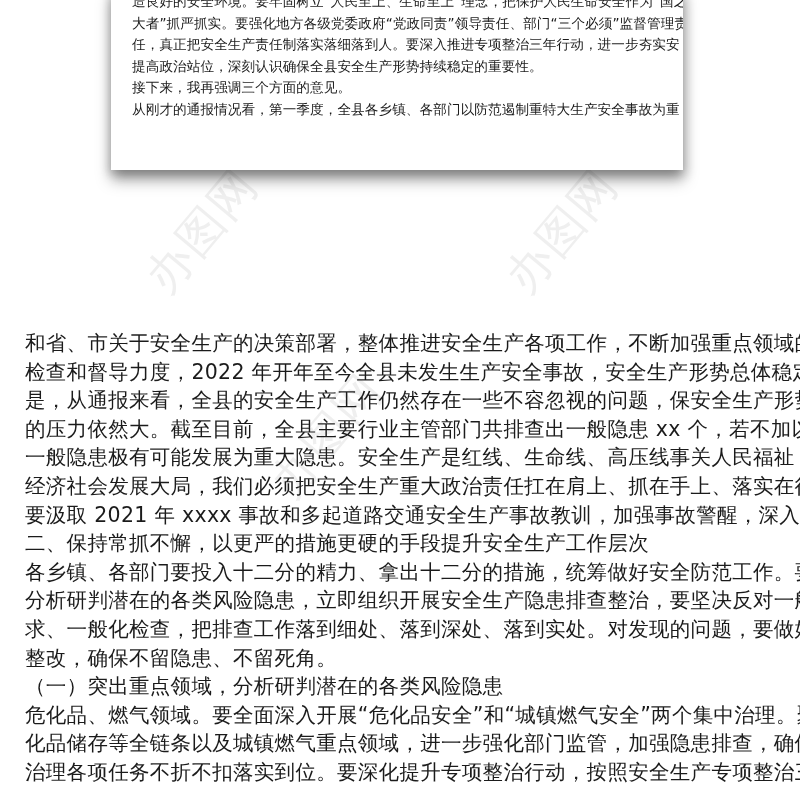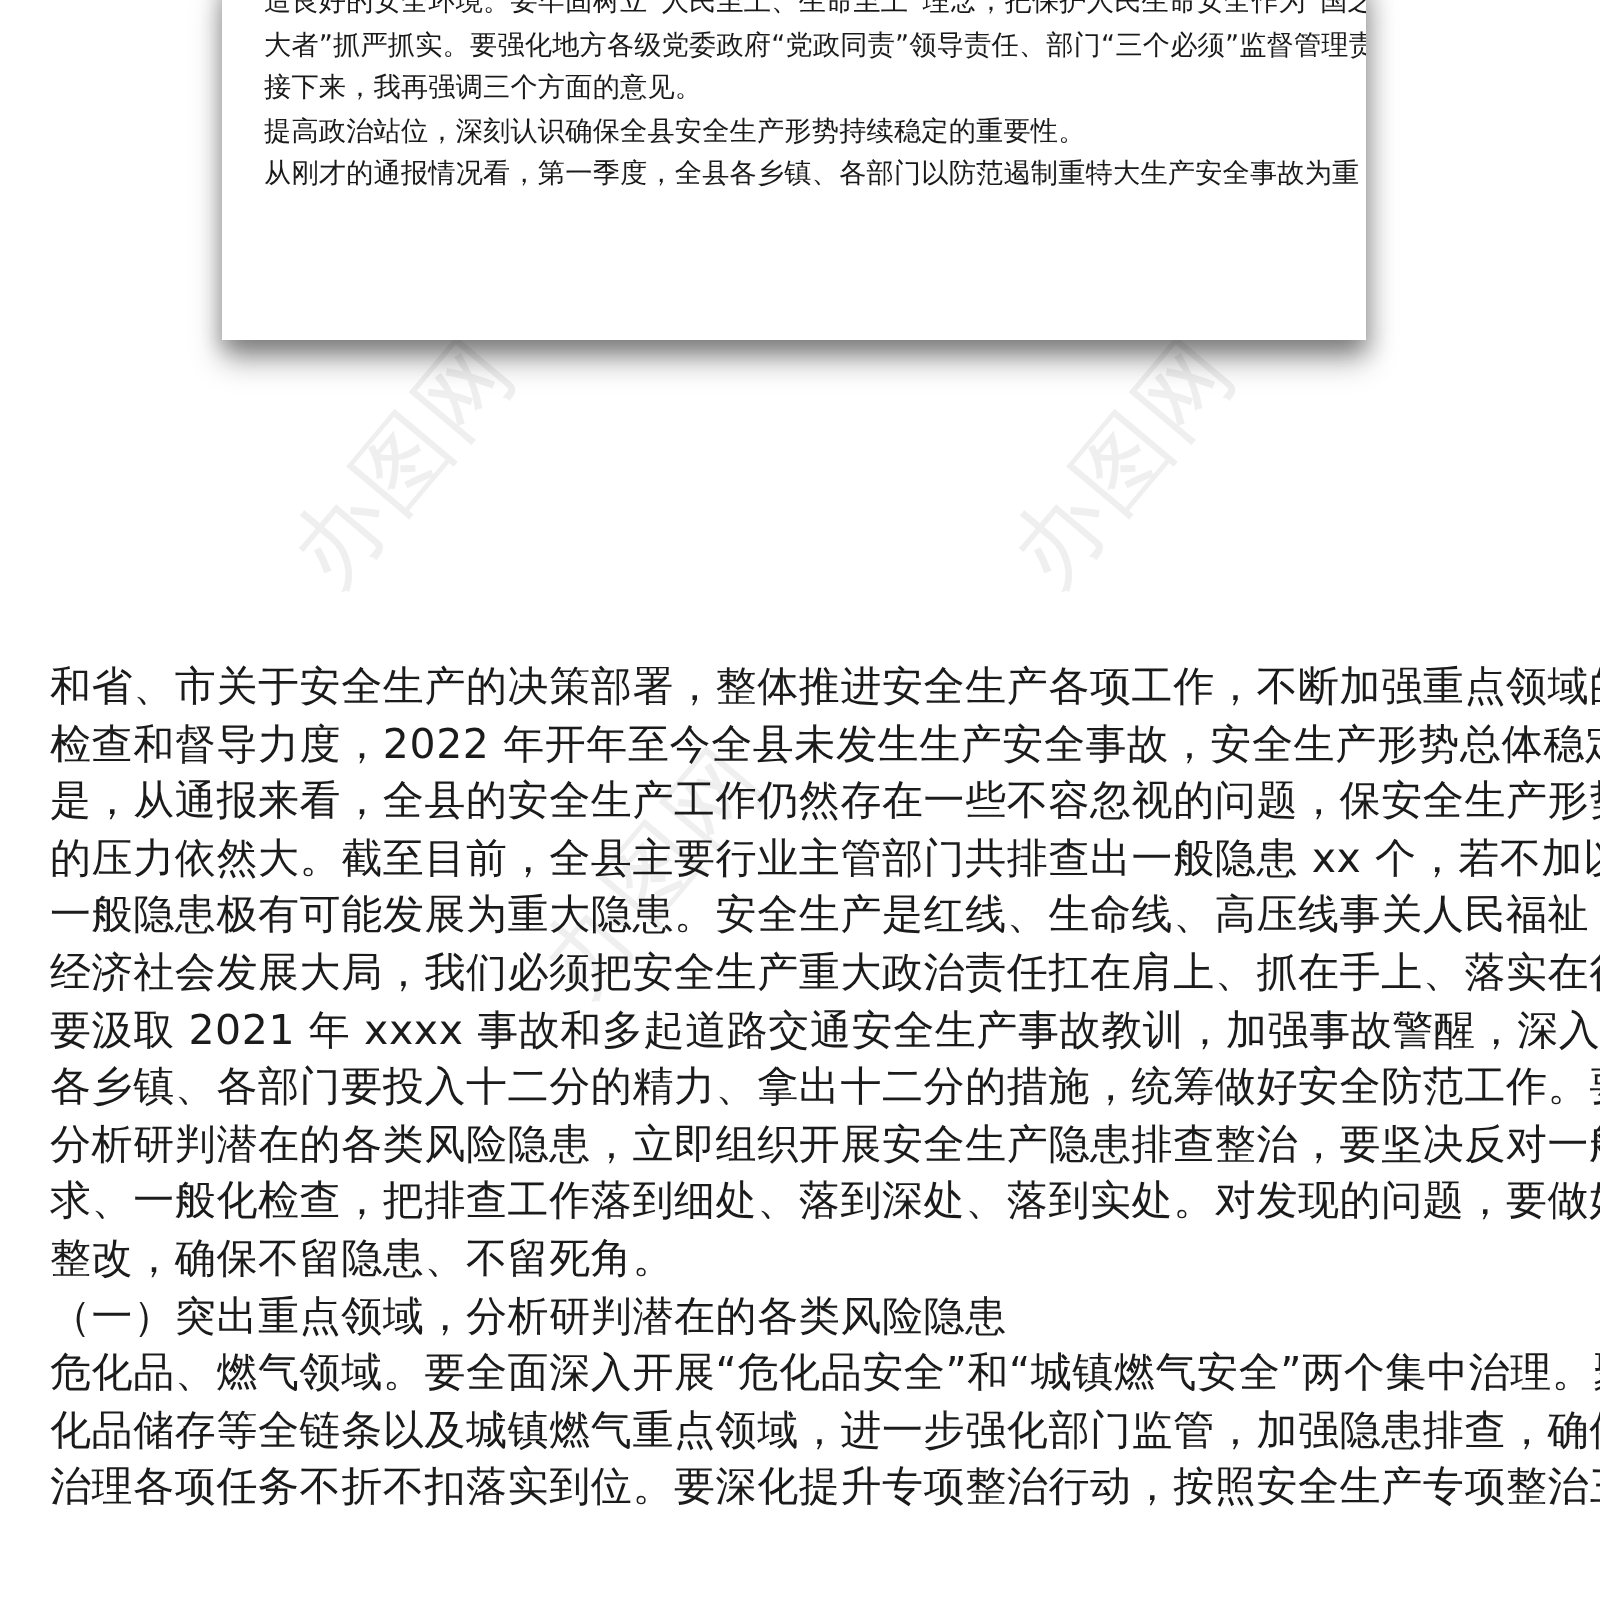--- a/index.html
+++ b/index.html
@@ -39,35 +39,37 @@
 <body>
 
 <div class="watermark" style="left:130px; top:200px;">办图网</div>
 <div class="watermark" style="left:490px; top:200px;">办图网</div>
 <div class="watermark" style="left:255px; top:405px;">办图网</div>
 
 <div class="preview-card">
   <div class="lines">
     <div class="line">造良好的安全环境。要牢固树立“人民至上、生命至上”理念，把保护人民生命安全作为“国之</div>
     <div class="line">大者”抓严抓实。要强化地方各级党委政府“党政同责”领导责任、部门“三个必须”监督管理责</div>
+    <div class="line">任，真正把安全生产责任制落实落细落到人。要深入推进专项整治三年行动，进一步夯实安</div>
+    <div class="line">提高政治站位，深刻认识确保全县安全生产形势持续稳定的重要性。</div>
     <div class="line">接下来，我再强调三个方面的意见。</div>
-    <div class="line">提高政治站位，深刻认识确保全县安全生产形势持续稳定的重要性。</div>
     <div class="line">从刚才的通报情况看，第一季度，全县各乡镇、各部门以防范遏制重特大生产安全事故为重</div>
 
   </div>
 </div>
 
 <div class="body-text">
   <div class="line">和省、市关于安全生产的决策部署，整体推进安全生产各项工作，不断加强重点领域的排查</div>
   <div class="line">检查和督导力度，2022 年开年至今全县未发生生产安全事故，安全生产形势总体稳定。但</div>
   <div class="line">是，从通报来看，全县的安全生产工作仍然存在一些不容忽视的问题，保安全生产形势平稳</div>
   <div class="line">的压力依然大。截至目前，全县主要行业主管部门共排查出一般隐患 xx 个，若不加以重视，</div>
   <div class="line">一般隐患极有可能发展为重大隐患。安全生产是红线、生命线、高压线事关人民福祉，事关</div>
   <div class="line">经济社会发展大局，我们必须把安全生产重大政治责任扛在肩上、抓在手上、落实在行动上</div>
   <div class="line">要汲取 2021 年 xxxx 事故和多起道路交通安全生产事故教训，加强事故警醒，深入查找工作</div>
+  <div class="line">二、保持常抓不懈，以更严的措施更硬的手段提升安全生产工作层次</div>
   <div class="line">各乡镇、各部门要投入十二分的精力、拿出十二分的措施，统筹做好安全防范工作。要认真</div>
   <div class="line">分析研判潜在的各类风险隐患，立即组织开展安全生产隐患排查整治，要坚决反对一般化要</div>
   <div class="line">求、一般化检查，把排查工作落到细处、落到深处、落到实处。对发现的问题，要做好跟踪</div>
   <div class="line">整改，确保不留隐患、不留死角。</div>
   <div class="line">（一）突出重点领域，分析研判潜在的各类风险隐患</div>
   <div class="line">危化品、燃气领域。要全面深入开展“危化品安全”和“城镇燃气安全”两个集中治理。聚焦危</div>
   <div class="line">化品储存等全链条以及城镇燃气重点领域，进一步强化部门监管，加强隐患排查，确保集中</div>
   <div class="line">治理各项任务不折不扣落实到位。要深化提升专项整治行动，按照安全生产专项整治三年行</div>
 </div>
 

